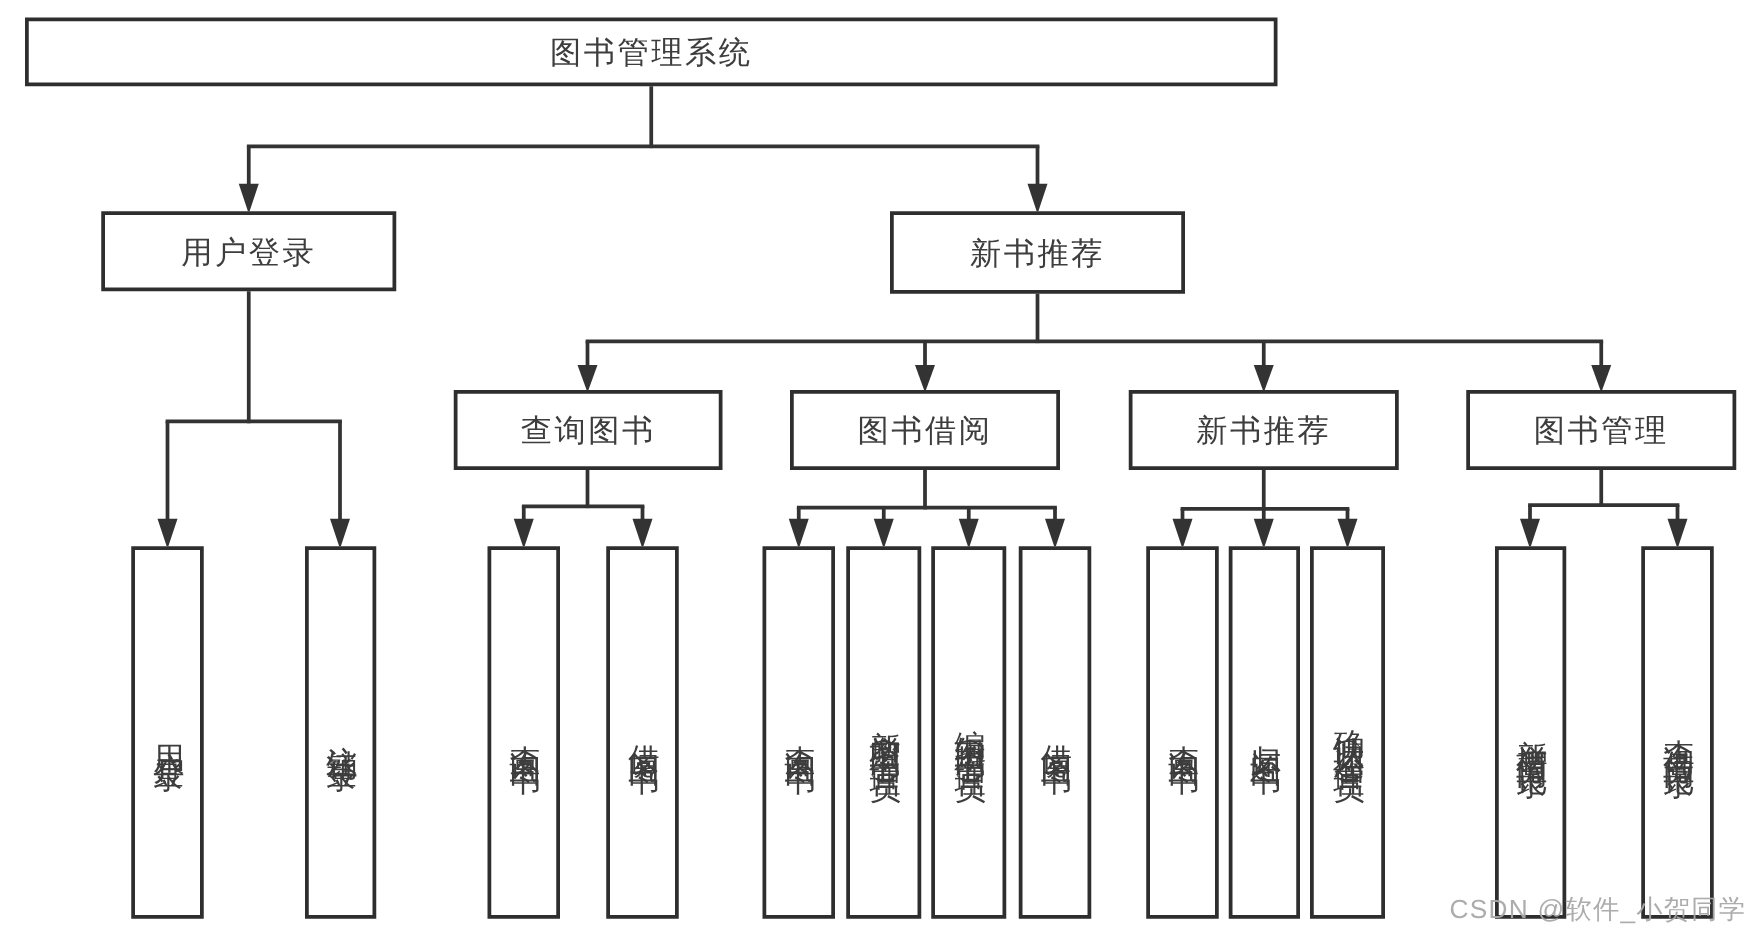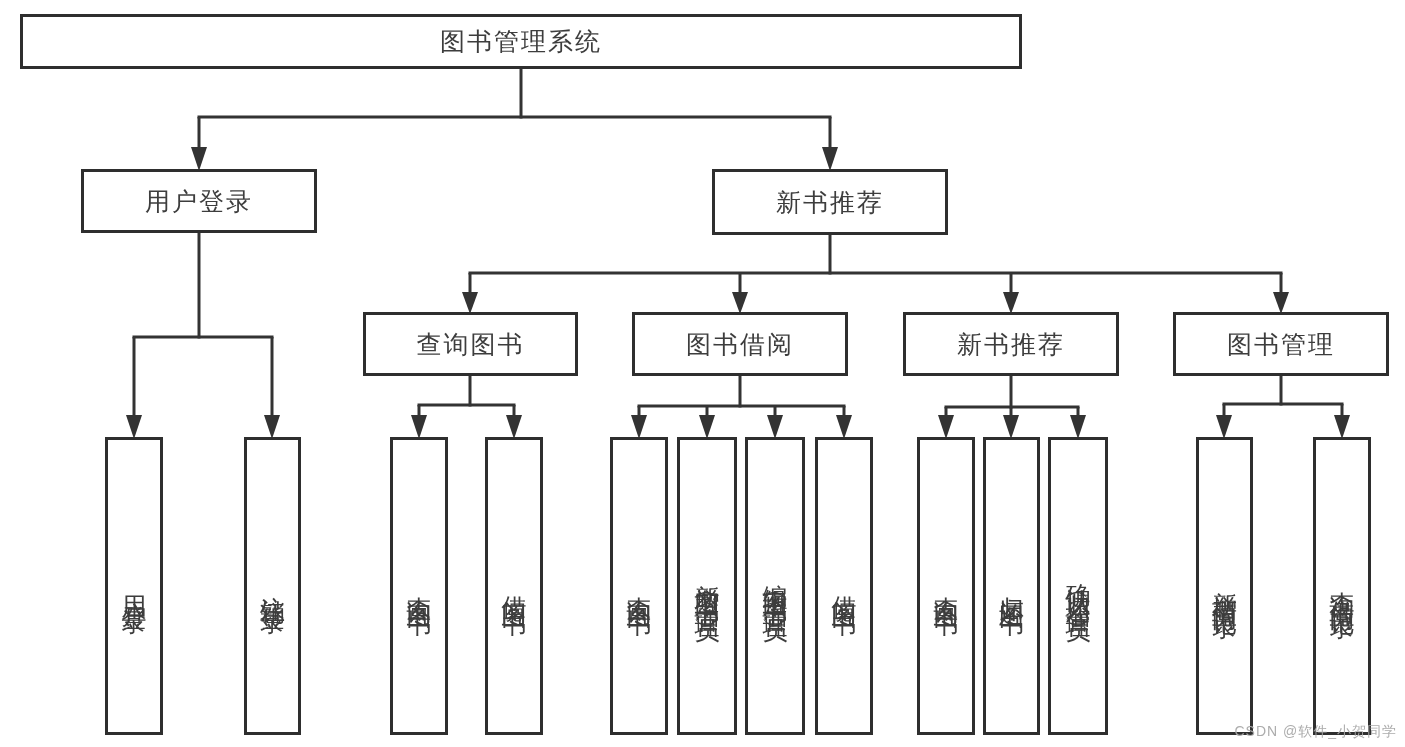--- a/index.html
+++ b/index.html
@@ -16,21 +16,21 @@
   }
   .leaf{z-index:2;}
   .leaf span{
     writing-mode:vertical-rl;text-orientation:mixed;
     line-height:1;letter-spacing:5px;font-size:25px;color:#3d3d3d;
     white-space:nowrap;
   }
   .hnode span{white-space:nowrap;}
   .watermark{
     position:absolute;right:8px;bottom:6px;z-index:5;
-    font-size:14px;color:rgba(168,168,168,0.95);letter-spacing:1px;
+    font-size:21px;color:rgba(168,168,168,0.95);letter-spacing:1px;
     white-space:nowrap;
   }
 </style>
 </head>
 <body>
 
 <div class="canvas">
 
   <svg class="connectors" width="1405" height="747" viewBox="0 0 1405 747">
     <g stroke="#333333" stroke-width="3" fill="none">

